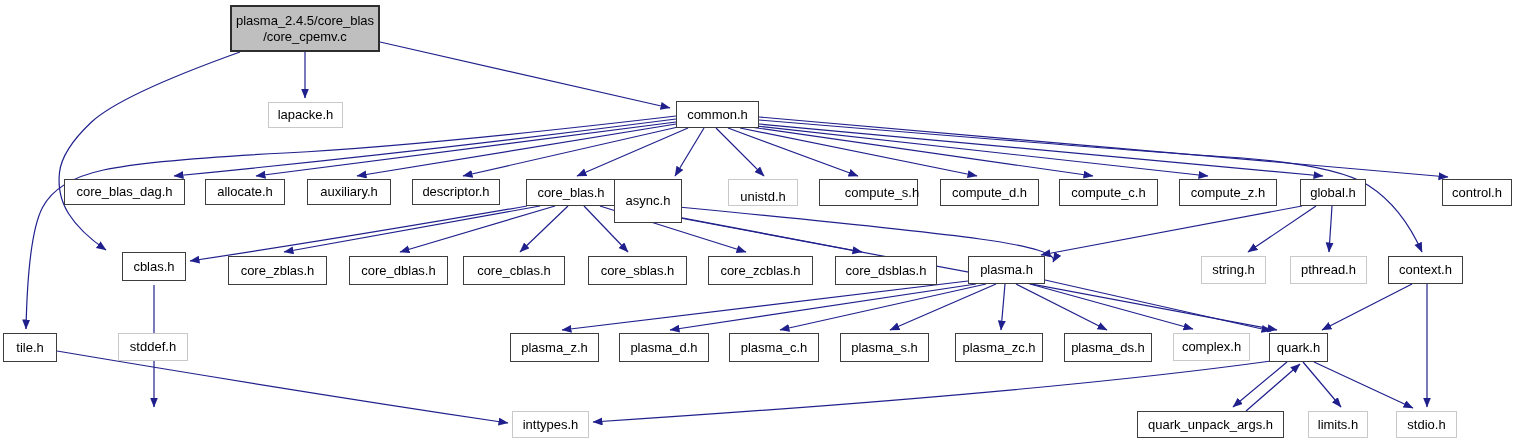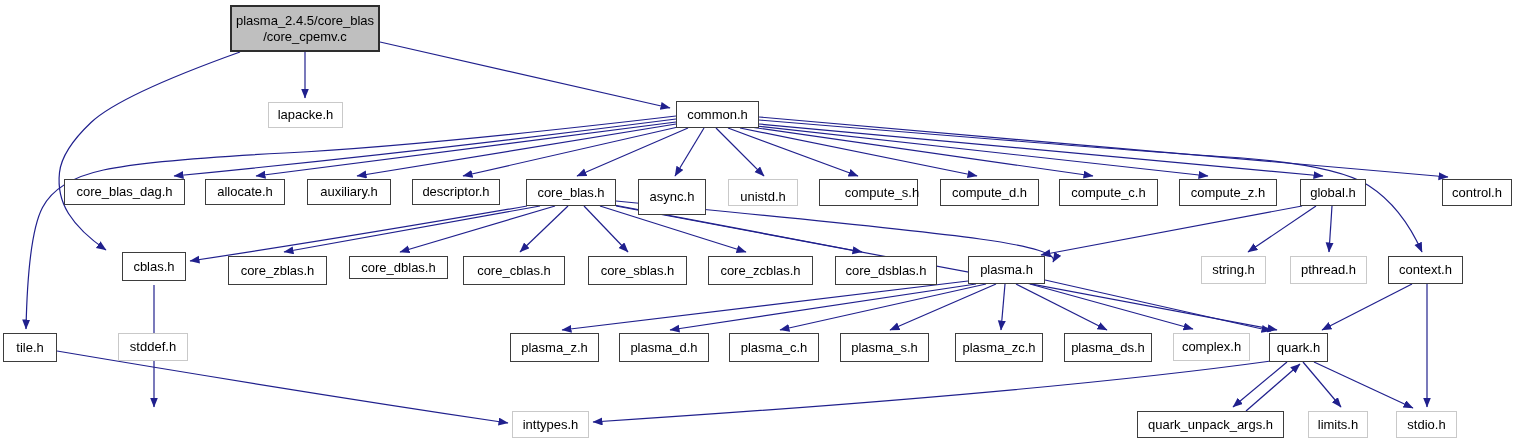--- a/index.html
+++ b/index.html
@@ -87,21 +87,21 @@
     </div>
     <div class="node internal" style="left: 307px; top: 179px; width: 84px; height: 26px;">
       <span>auxiliary.h</span>
     </div>
     <div class="node internal" style="left: 412px; top: 179px; width: 88px; height: 26px;">
       <span>descriptor.h</span>
     </div>
     <div class="node internal" style="left: 526px; top: 179px; width: 90px; height: 27px;">
       <span>core_blas.h</span>
     </div>
-    <div class="node internal" style="left: 638px; top: 179px; width: 68px; height: 36px; text-align: right;">
+    <div class="node internal" style="left: 614px; top: 179px; width: 68px; height: 44px; text-align: right;">
       <span>async.h</span>
     </div>
     <div class="node external" style="left: 728px; top: 179px; width: 70px; height: 27px; align-items: flex-end;">
       <span>unistd.h</span>
     </div>
     <div class="node internal" style="left: 819px; top: 179px; width: 99px; height: 27px; padding-left: 27px;">
       <span>compute_s.h</span>
     </div>
     <div class="node internal" style="left: 940px; top: 179px; width: 99px; height: 27px;">
       <span>compute_d.h</span>
@@ -117,21 +117,21 @@
     </div>
     <div class="node internal" style="left: 1442px; top: 179px; width: 70px; height: 27px;">
       <span>control.h</span>
     </div>
     <div class="node internal" style="left: 122px; top: 252px; width: 64px; height: 29px;">
       <span>cblas.h</span>
     </div>
     <div class="node internal" style="left: 228px; top: 256px; width: 99px; height: 29px;">
       <span>core_zblas.h</span>
     </div>
-    <div class="node internal" style="left: 349px; top: 256px; width: 99px; height: 23px;">
+    <div class="node internal" style="left: 349px; top: 256px; width: 99px; height: 29px;">
       <span>core_dblas.h</span>
     </div>
     <div class="node internal" style="left: 463px; top: 256px; width: 102px; height: 29px;">
       <span>core_cblas.h</span>
     </div>
     <div class="node internal" style="left: 588px; top: 256px; width: 99px; height: 29px;">
       <span>core_sblas.h</span>
     </div>
     <div class="node internal" style="left: 708px; top: 256px; width: 105px; height: 29px;">
       <span>core_zcblas.h</span>

